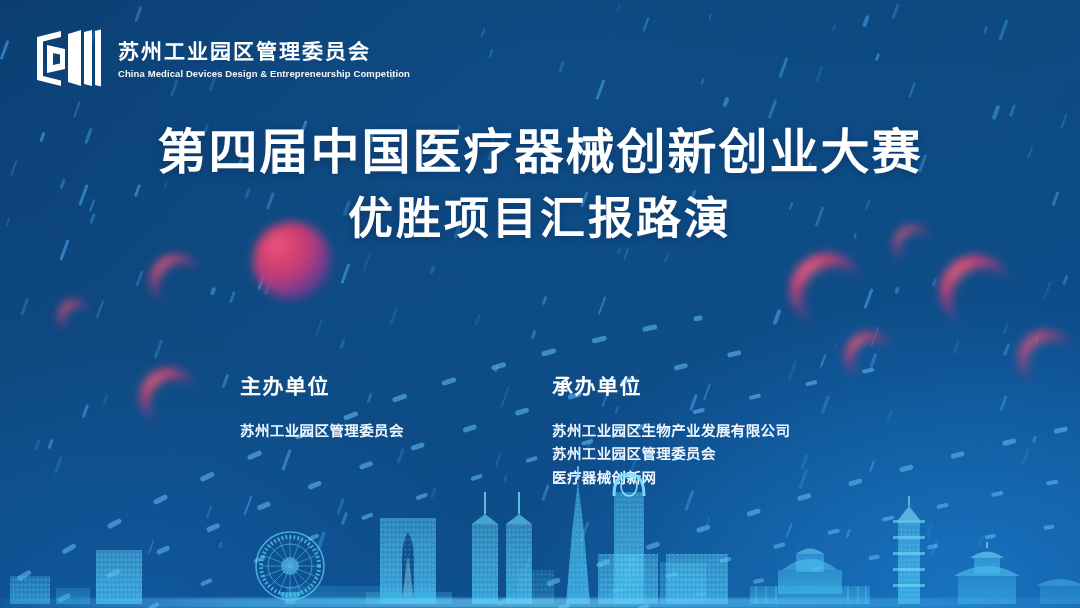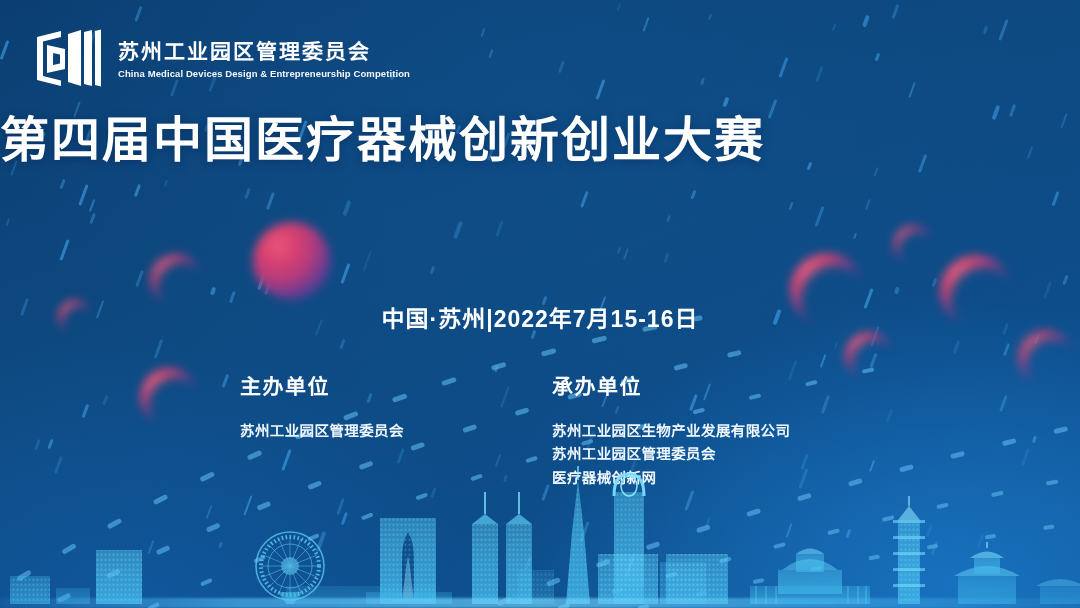--- a/index.html
+++ b/index.html
@@ -44,21 +44,21 @@
   .logo-cn{
     color:#ffffff;font-size:21px;font-weight:bold;letter-spacing:2.0px;
     line-height:1.08;white-space:nowrap;
   }
   .logo-en{
     color:#ffffff;font-size:9.5px;font-weight:bold;letter-spacing:.1px;
     white-space:nowrap;margin-top:4px;opacity:.96;
   }
 
   
-  .title-wrap{position:absolute;left:0;right:0;top:112px;text-align:left;}
+  .title-wrap{position:absolute;left:0;right:0;top:124px;text-align:center;}
   .title1{
     color:#fff;font-size:49px;font-weight:bold;letter-spacing:2px;
     line-height:1.16;white-space:nowrap;
     text-shadow:0 2px 10px rgba(0,20,60,.35);
   }
   .title2{
     color:#fff;font-size:45px;font-weight:bold;letter-spacing:3px;
     line-height:1.16;margin-top:12px;white-space:nowrap;
     text-shadow:0 2px 10px rgba(0,20,60,.35);
   }
@@ -295,23 +295,23 @@
       </g>
     </svg>
     <div class="logo-text">
       <div class="logo-cn">苏州工业园区管理委员会</div>
       <div class="logo-en">China Medical Devices Design &amp; Entrepreneurship Competition</div>
     </div>
   </div>
 
   <div class="title-wrap">
     <div class="title1">第四届中国医疗器械创新创业大赛</div>
+    <div class="title2">优胜项目汇报路演</div>
   </div>
 
-  <div class="datebar">中国·苏州|2022年7月15-16日</div>
 
   <div class="orgs">
     <div class="org-col left">
       <div class="org-title">主办单位</div>
       <div class="org-line">苏州工业园区管理委员会</div>
     </div>
     <div class="org-col right">
       <div class="org-title">承办单位</div>
       <div class="org-line">苏州工业园区生物产业发展有限公司</div>
       <div class="org-line">苏州工业园区管理委员会</div>

